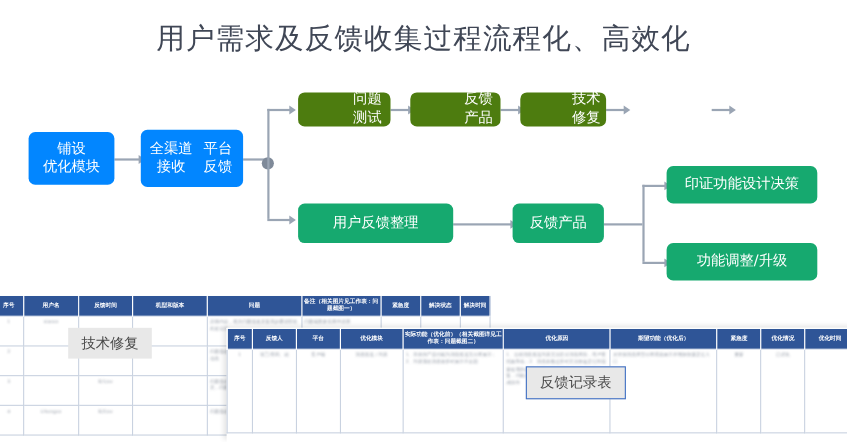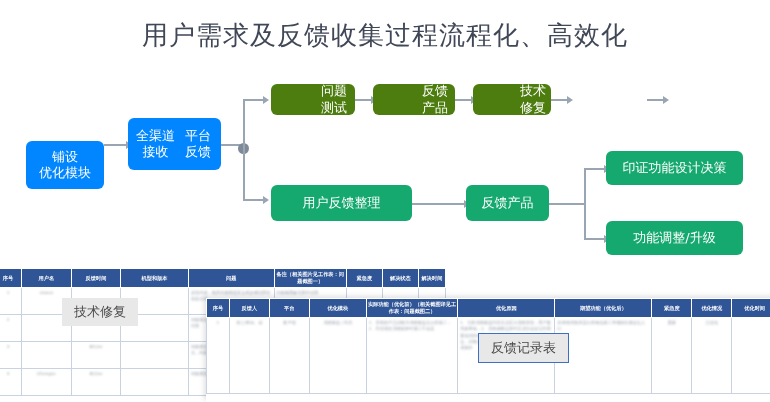--- a/index.html
+++ b/index.html
@@ -129,21 +129,21 @@
   <div class="ln h" style="left:412px;top:203px;width:54px;"></div>
   <div class="arw" style="left:464px;top:199.5px;"></div>
 
   <div class="ln h" style="left:549px;top:203px;width:35px;"></div>
   <div class="ln v" style="left:584px;top:168px;height:70px;"></div>
   <div class="ln h" style="left:584px;top:168px;width:22px;"></div>
   <div class="arw" style="left:604px;top:164.5px;"></div>
   <div class="ln h" style="left:584px;top:238px;width:22px;"></div>
   <div class="arw" style="left:604px;top:234.5px;"></div>
 
-  <div class="node blue" style="left:26px;top:120px;width:78px;height:48px;font-size:13px;flex-direction:column;margin-top:21px;">
+  <div class="node blue" style="left:26px;top:120px;width:78px;height:48px;font-size:13px;flex-direction:column;">
     <span>铺设</span>
     <span>优化模块</span>
   </div>
   <div class="node blue" style="left:128px;top:118px;width:93px;height:52px;font-size:13px;flex-direction:row;">
     <span>全渠道接收</span>
     <span>平台反馈</span>
   </div>
 
   <div class="node orange" style="left:271px;top:84px;width:84px;height:31px;font-size:13px;">
     <span>问题测试</span>

